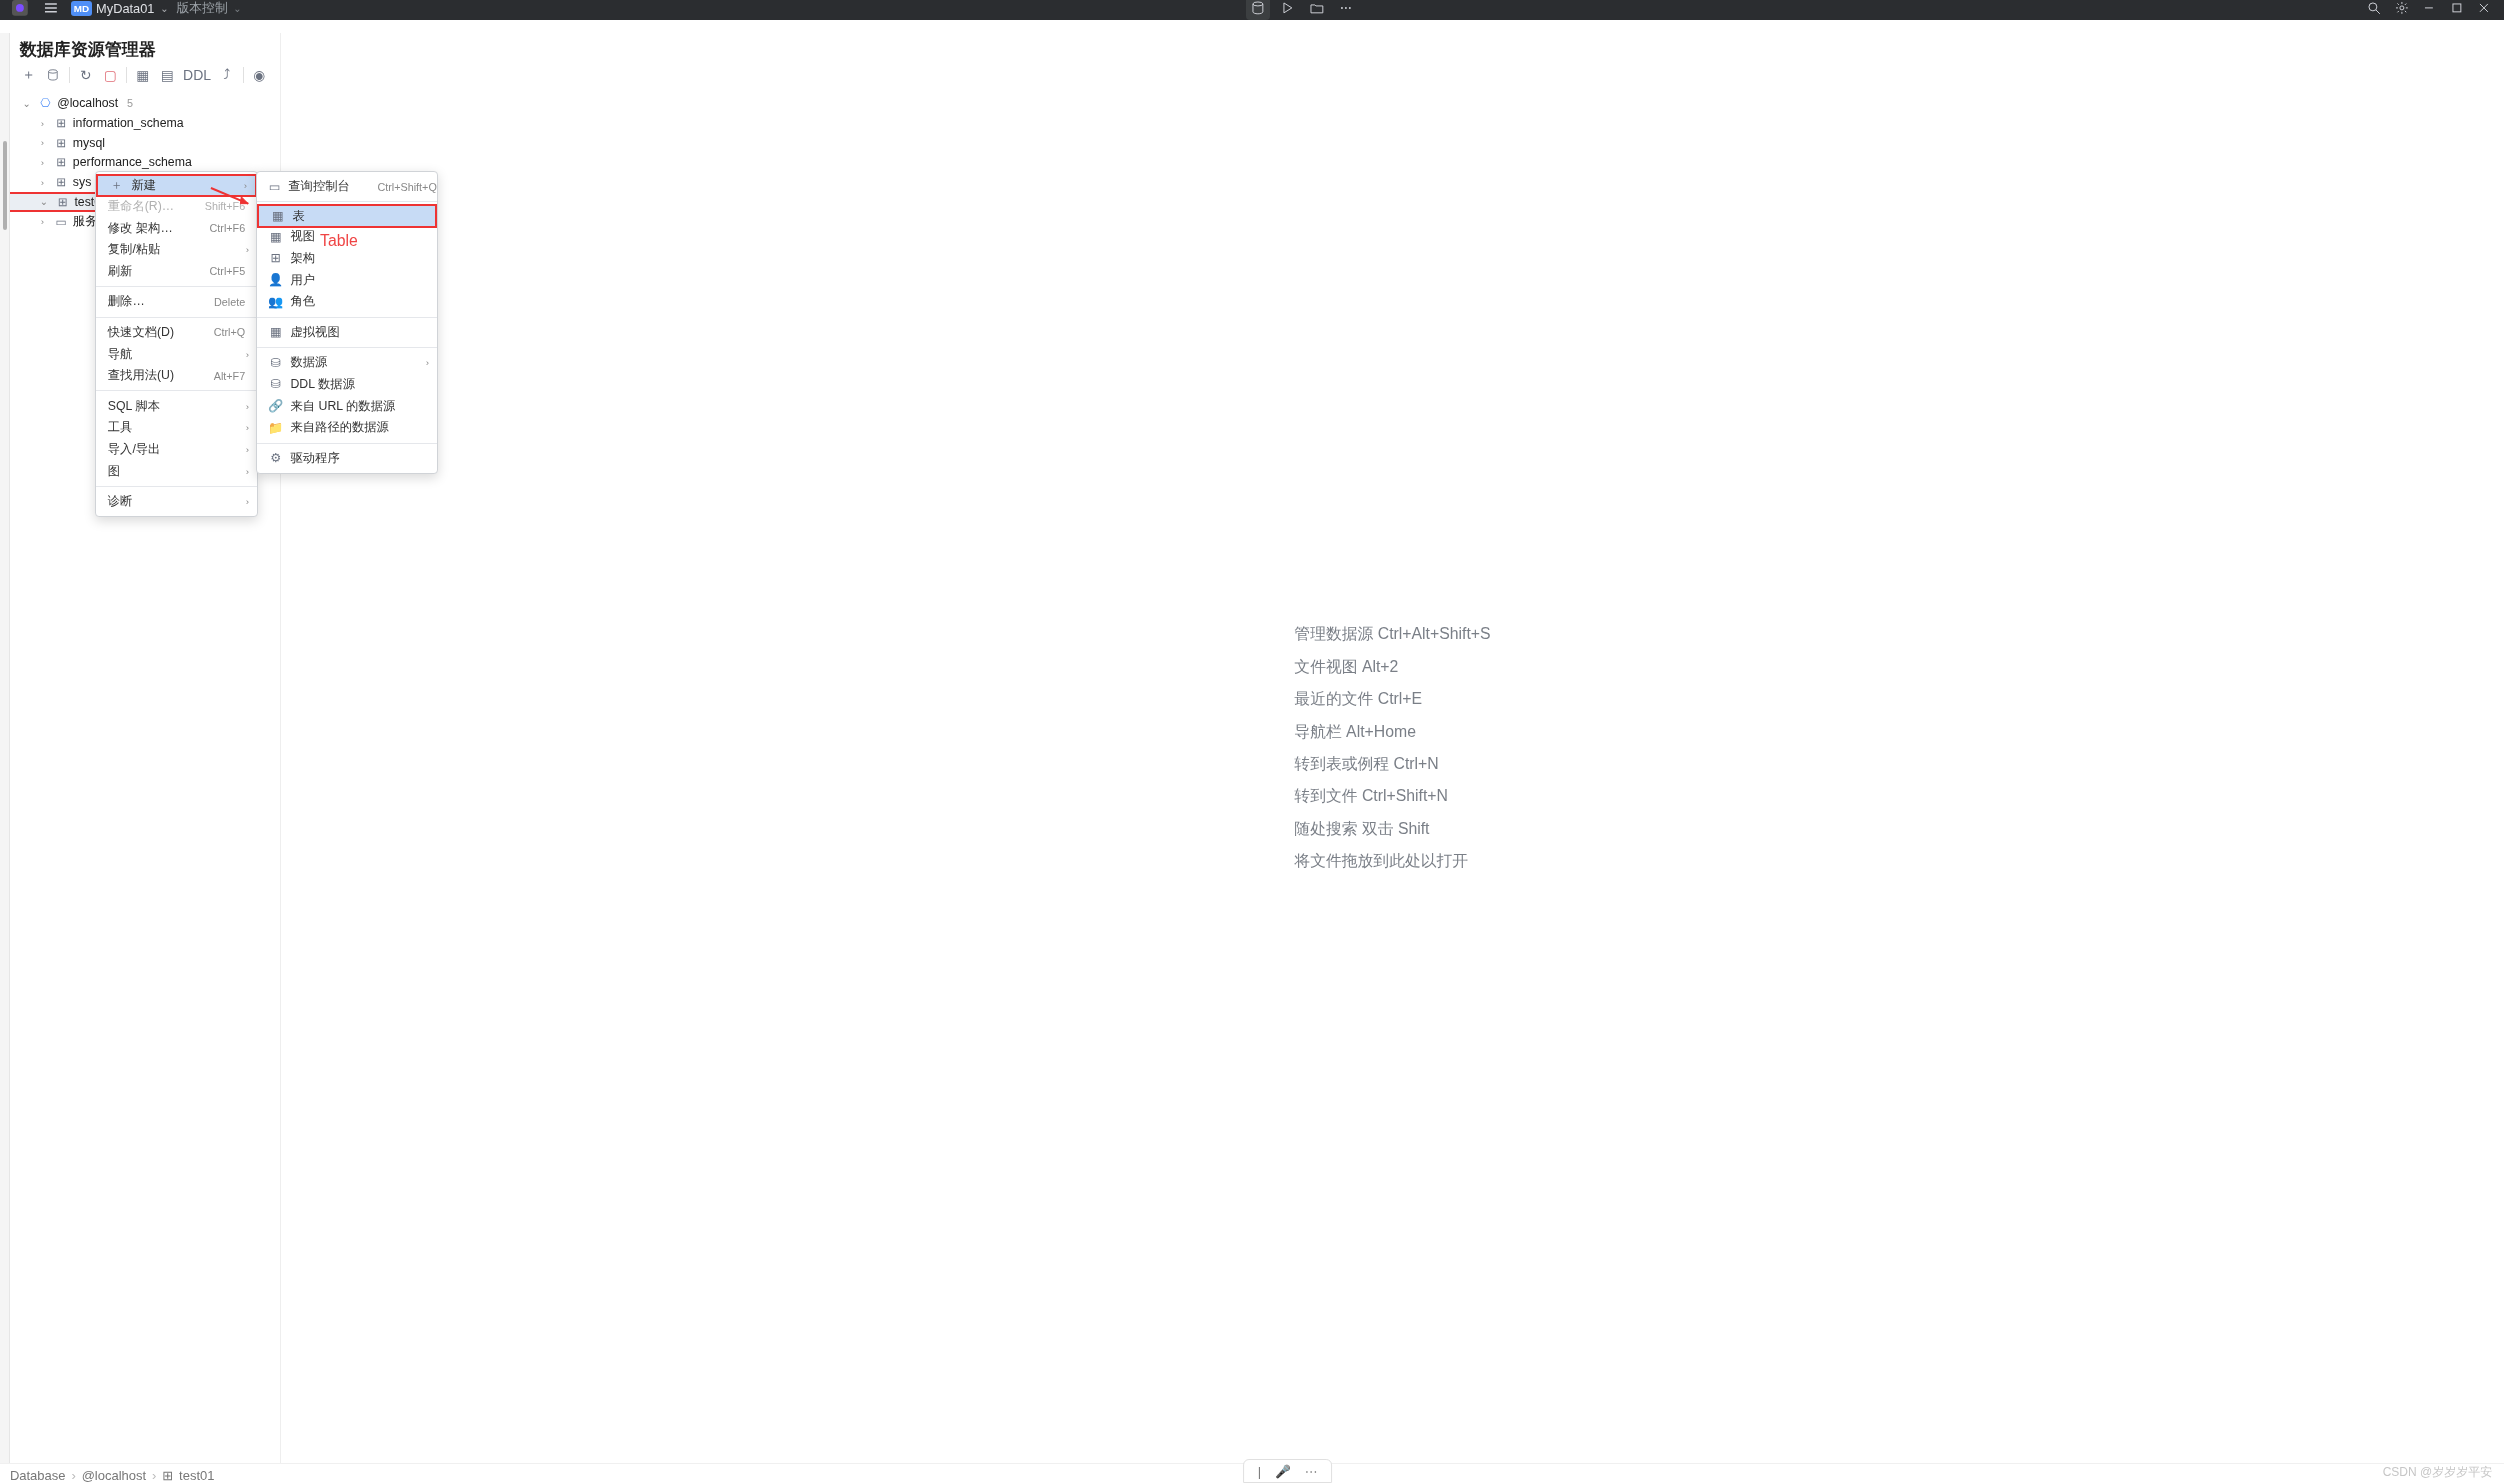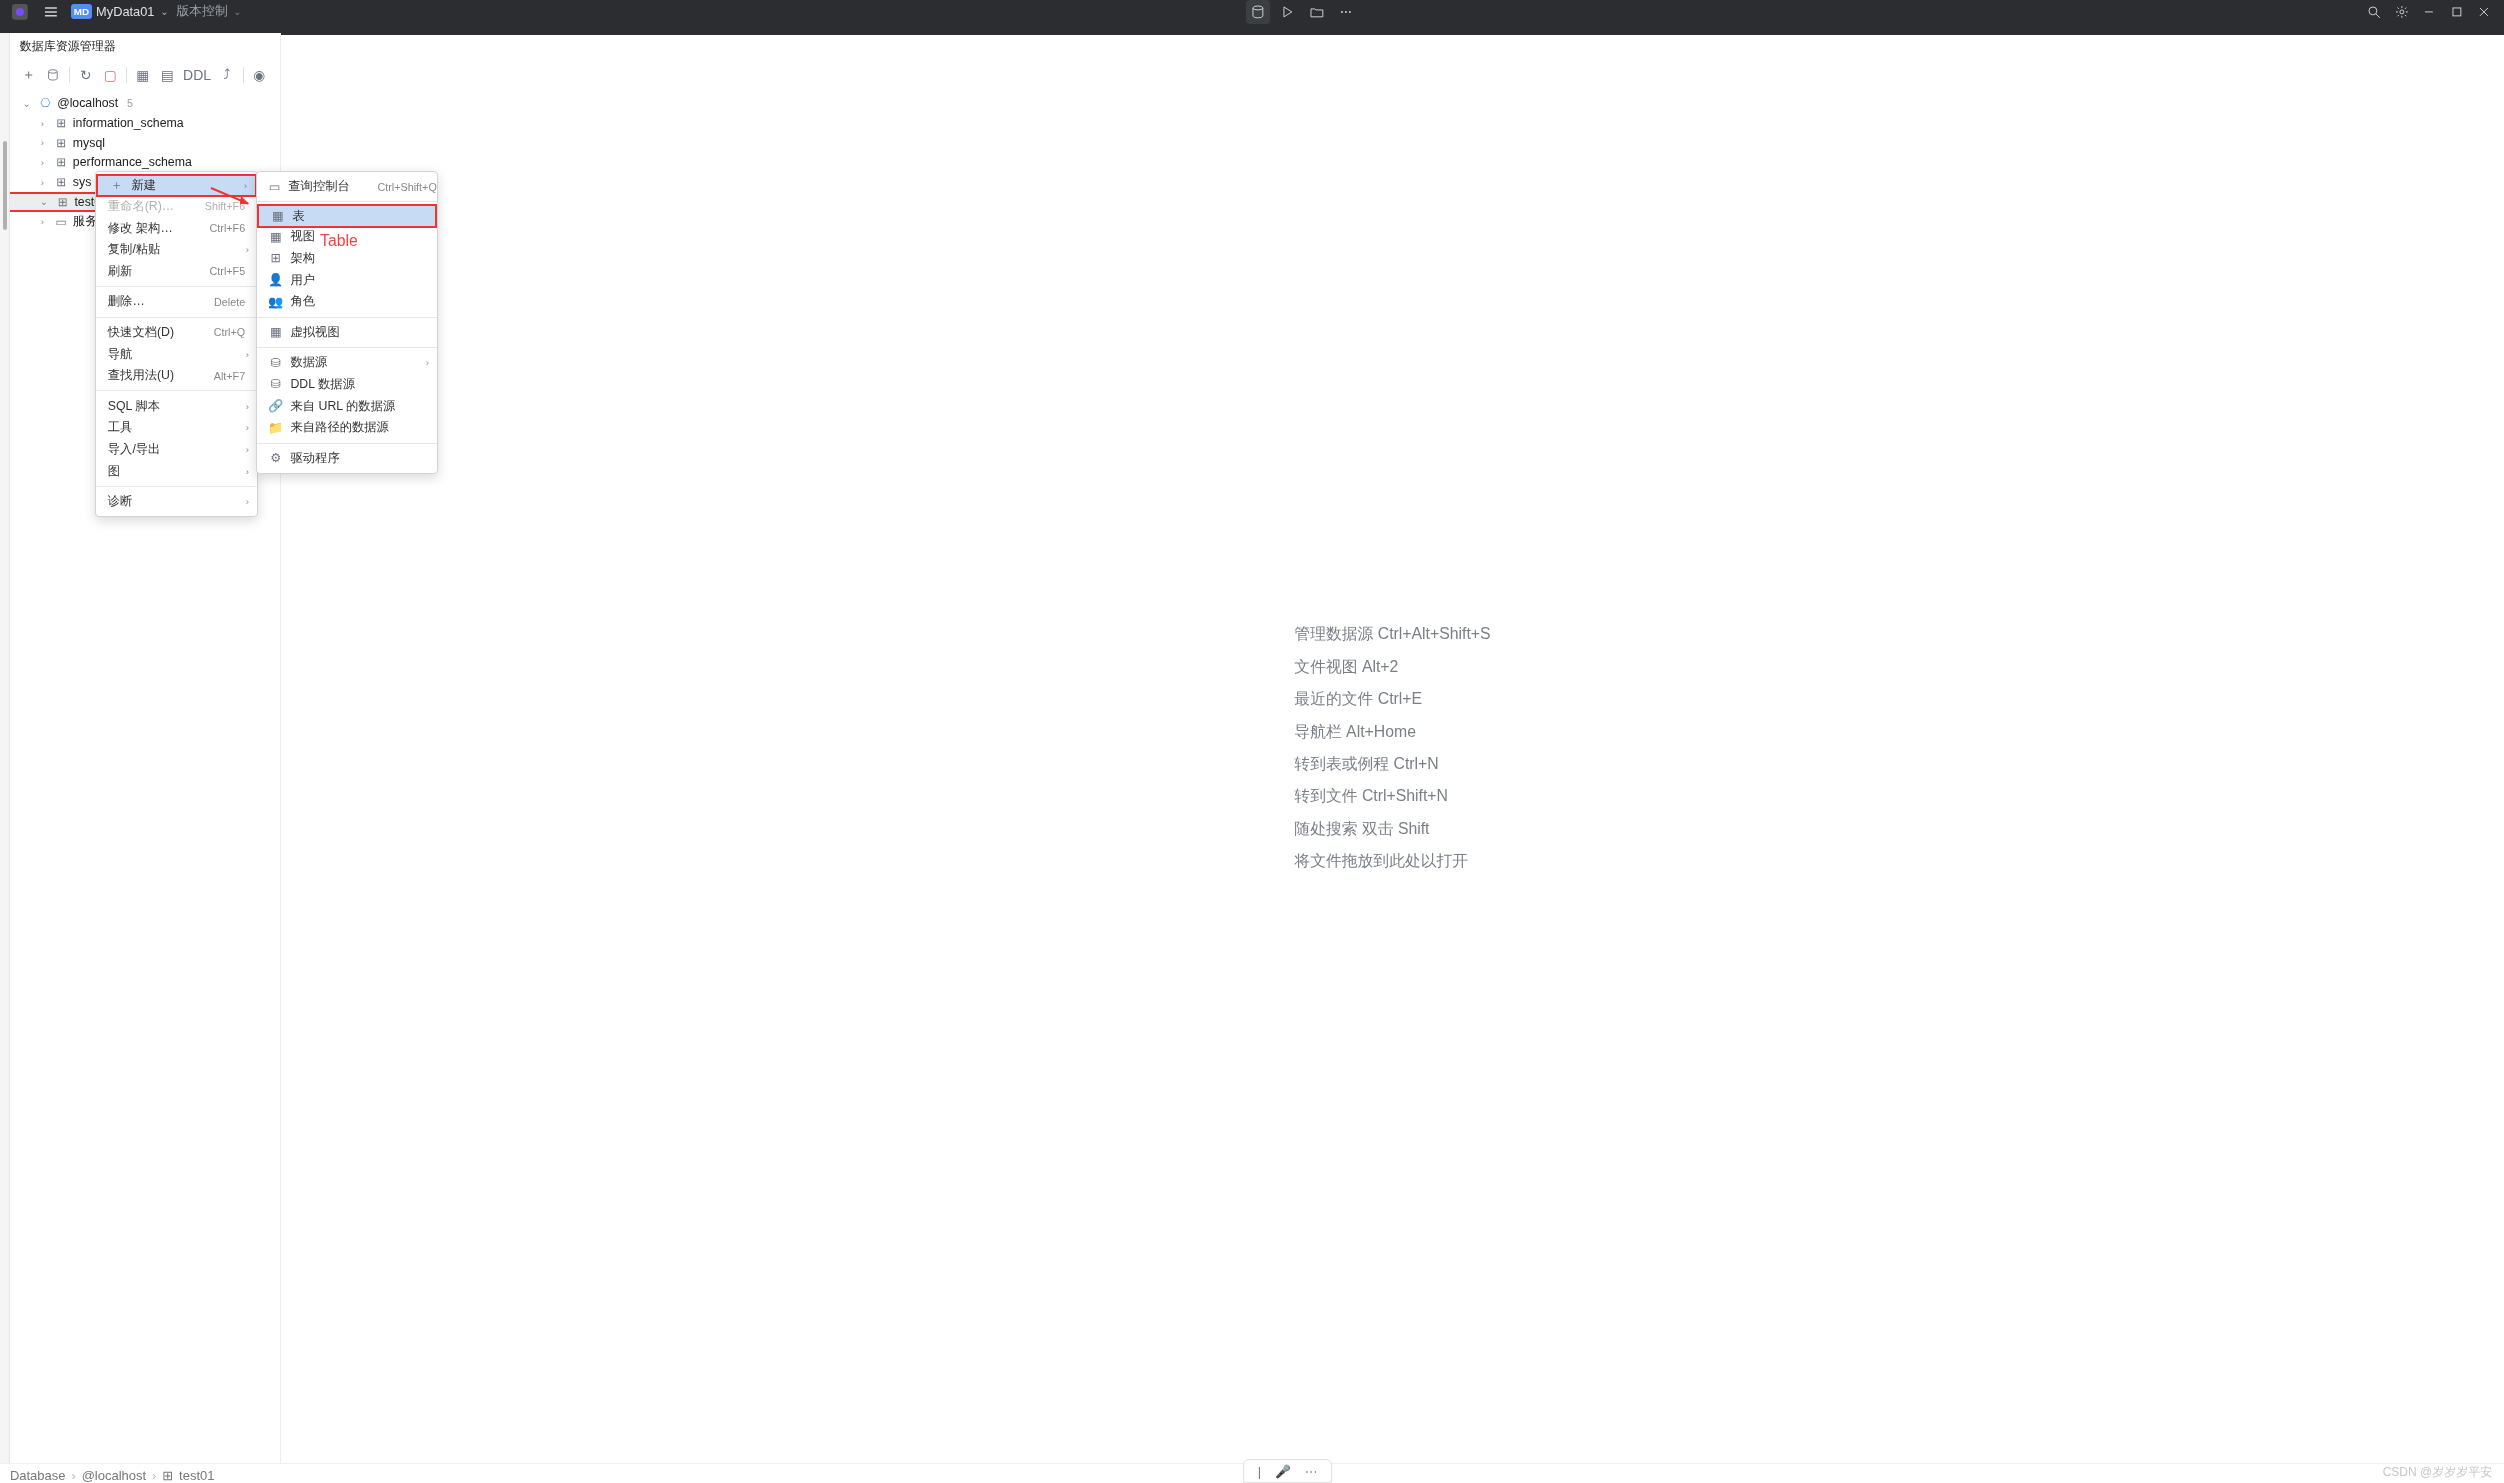--- a/index.html
+++ b/index.html
@@ -1,37 +1,37 @@
 <!DOCTYPE html>
 <html><head>
 <meta charset="utf-8">
 <style>
 * { margin: 0; padding: 0; box-sizing: border-box; font-family: -apple-system, "Segoe UI", Arial, sans-serif; }
 html, body { width: 100%; height: 100%; overflow: hidden; }
 body { background: #fff; font-size: 12.8px; color: #333; }
 
 
-.titlebar { height: 35px; background: #2b2d30; display: flex; align-items: flex-start; padding: 0 7.9px; color: #dfe1e5; }
+.titlebar { height: 20px; background: #2b2d30; display: flex; align-items: flex-end; padding: 0 7.9px; color: #dfe1e5; }
 .titlebar .left { display: flex; align-items: center; gap: 7.9px; }
 .titlebar .icon-btn { width: 23.6px; height: 23.6px; display: inline-flex; align-items: center; justify-content: center; color: #ced0d6; border-radius: 3.9px; }
 .titlebar .proj { display: flex; align-items: center; gap: 3.9px; }
 .titlebar .proj .badge { background: #4f8ff7; color: #fff; font-size: 9.9px; font-weight: 700; padding: 2px 3px; border-radius: 3px; }
 .titlebar .center { flex: 1; display: flex; justify-content: center; gap: 5.9px; }
 .titlebar .center .icon-btn.active { background: #3c3f41; }
 .titlebar .right { display: flex; align-items: center; gap: 3.9px; }
 .chev { font-size: 9.9px; opacity: 0.7; margin-left: 2px; }
 .dim { color: #9aa0a6; }
 
 
 .layout { position: absolute; top: 32.5px; bottom: 19.7px; left: 0; right: 0; display: flex; }
 .toolstrip { width: 9.9px; background: #f5f5f5; border-right: 1px solid #e6e6e6; position: relative; }
 .toolstrip .bar { width: 3.9px; height: 89px; background: #b0b0b0; border-radius: 2px; position: absolute; left: 3px; top: 108px; }
 
 .sidebar { width: 271px; background: #fff; border-right: 1px solid #eee; display: flex; flex-direction: column; }
-.sidebar-header { height: 27.6px; font-weight: 400; font-size: 12px; padding: 5.9px 9.9px; color: #222; }
+.sidebar-header { height: 27.6px; font-weight: 700; font-size: 17px; padding: 5.9px 9.9px; color: #222; }
 .sidebar-toolbar { height: 29.6px; display: flex; align-items: center; gap: 6.9px; padding: 0 9.9px; color: #6b7280; }
 .sidebar-toolbar .tbtn { width: 17.7px; height: 17.7px; display: inline-flex; align-items: center; justify-content: center; font-size: 13.8px; }
 .sidebar-toolbar .sep { width: 1px; height: 15.8px; background: #e0e0e0; }
 .sidebar-toolbar .ddl { font-size: 14px; color: #6b7280; }
 
 
 .tree { padding: 3.9px 0; font-size: 12.3px; color: #222; }
 .tree-row { display: flex; align-items: center; height: 19.7px; padding-right: 7.9px; gap: 4.9px; }
 .tree-row .arrow { width: 13.8px; text-align: center; color: #888; font-size: 9.9px; }
 .tree-row .tn-icon { width: 13.8px; text-align: center; color: #6b7280; font-size: 11.8px; }

